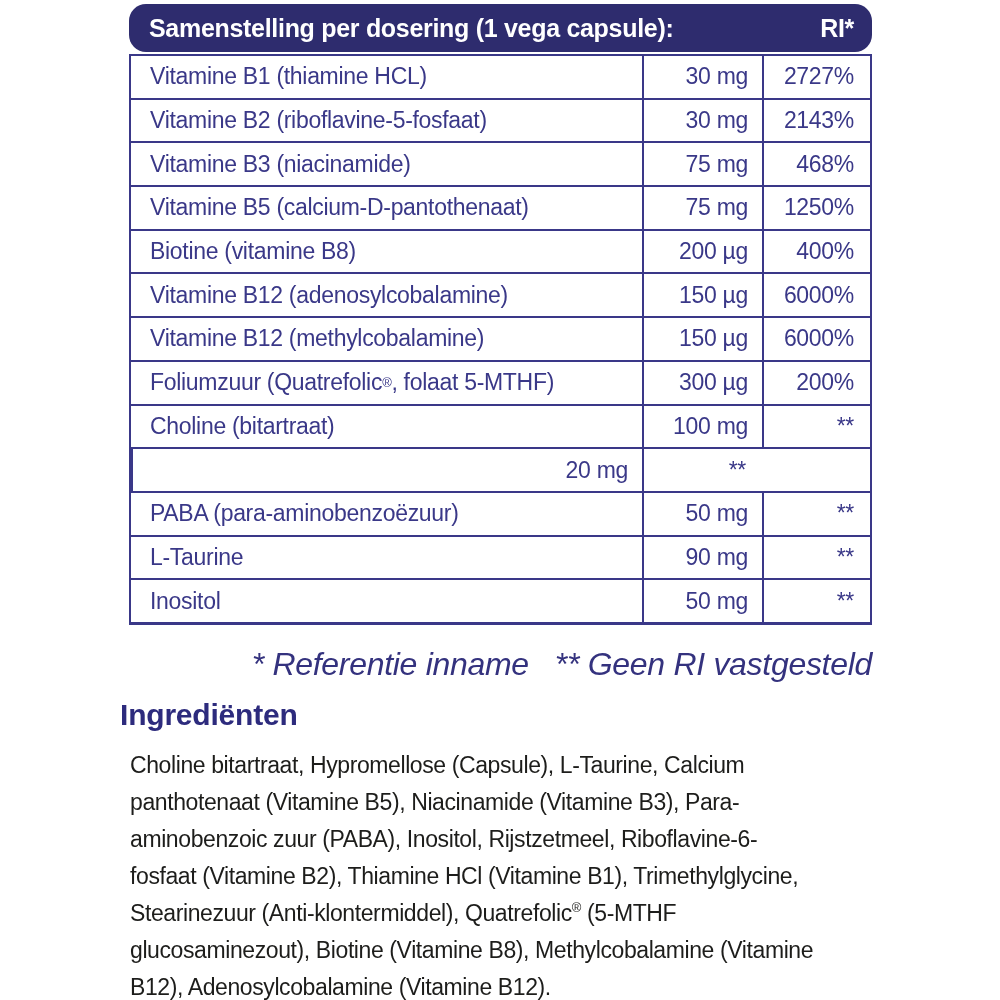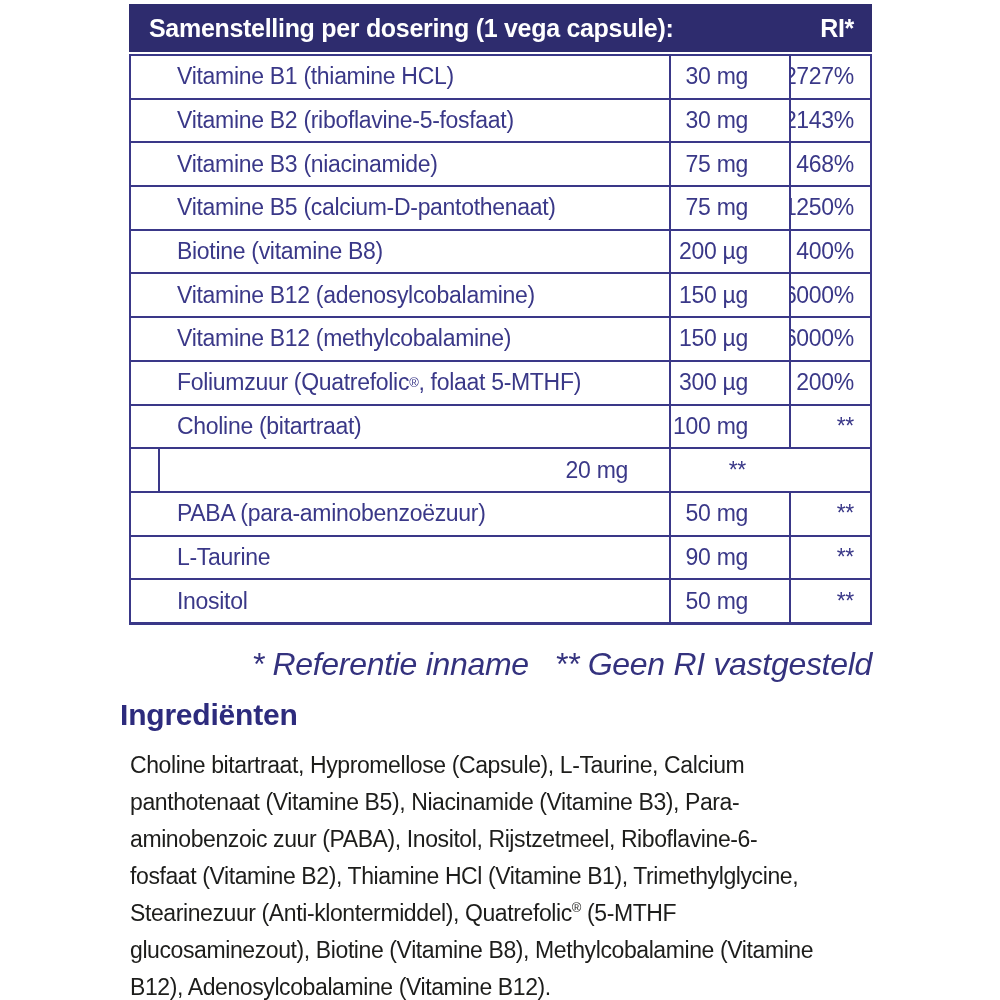--- a/index.html
+++ b/index.html
@@ -29,20 +29,21 @@
   .comp-head {
     display: flex;
     align-items: center;
     justify-content: space-between;
     height: 48px;
     background: #2e2c6e;
     color: #ffffff;
     font-weight: 700;
     font-size: 25px;
     letter-spacing: -0.3px;
+    border-radius: 17px;
   }
   .comp-head .title {
     padding-left: 20px;
     white-space: nowrap;
   }
   .comp-head .ri-head {
     padding-right: 18px;
     margin-left: 32px;
   }
   .comp-body {
@@ -57,21 +58,20 @@
     border-bottom: 2px solid #3a3888;
     font-size: 23px;
     letter-spacing: -0.3px;
   }
   .row:last-child { border-bottom: none; }
   .cell {
     display: flex;
     align-items: center;
     white-space: nowrap;
     overflow: hidden;
-    margin-left: 27px;
   }
   .cell.name { padding-left: 19px; }
   .cell.amt {
     justify-content: flex-end;
     padding-right: 14px;
     border-left: 2px solid #3a3888;
   }
   .cell.ri {
     justify-content: flex-end;
     padding-right: 16px;

